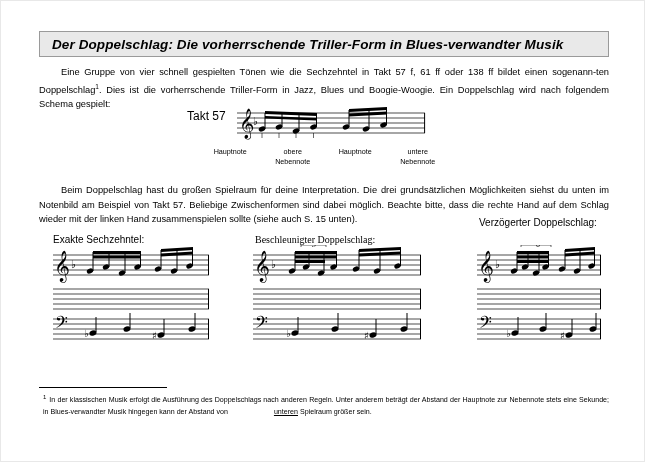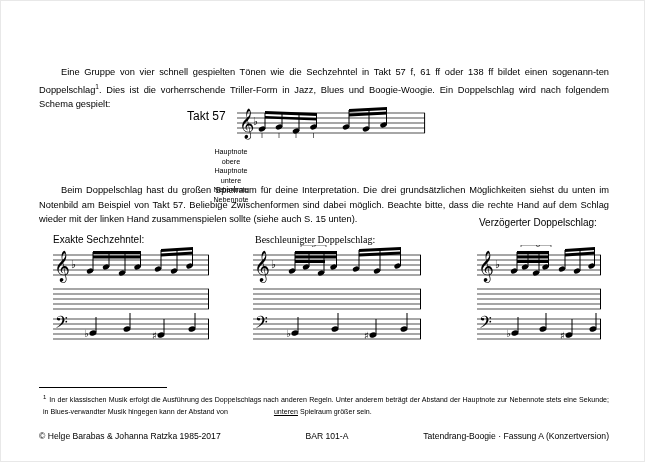--- a/index.html
+++ b/index.html
@@ -79,21 +79,20 @@
     left: 20px;
     top: 40px;
     width: 250px;
     font-size: 7.2px;
     text-align: center;
     line-height: 9.5px;
   }
   .annot-row .cols {
     display: flex;
     justify-content: space-between;
-    flex-direction: column;
   }
   .annot-row .cols span { display: block; width: 64px; }
 
   
   .ex-heading {
     position: absolute;
     font-size: 10px;
     color: #000;
   }
   #exh1 { left: 52px; top: 233px; }
@@ -144,20 +143,23 @@
     font-size: 8.6px;
   }
   .footer .center { margin-left: 10px; }
   svg { display: block; }
 </style>
 </head>
 <body>
 
 <div class="page">
 
+  <div class="title-bar">
+    <span class="title-text">Der Doppelschlag: Die vorherrschende Triller-Form in Blues-verwandter Musik</span>
+  </div>
 
   <div class="para" id="para1">
     <span>Eine Gruppe von vier schnell gespielten Tönen wie die Sechzehntel in Takt 57 f, 61 ff oder 138 ff bildet einen sogenann-ten Doppelschlag</span><sup>1</sup><span>. Dies ist die vorherrschende Triller-Form in Jazz, Blues und Boogie-Woogie. Ein Doppelschlag wird nach folgendem Schema gespielt:</span>
   </div>
 
   <div class="music1">
     <span class="takt-label">Takt 57</span>
     <svg width="270" height="46" viewBox="0 0 270 46">
 
       <g stroke="#000" stroke-width="0.7">
@@ -449,19 +451,14 @@
         <line x1="551.5" y1="74" x2="551.5" y2="94"></line>
       </g>
     </svg>
   </div>
 
   <div class="footnote-rule"></div>
   <div class="footnote">
     <span class="fn-num">1</span><span>In der klassischen Musik erfolgt die Ausführung des Doppelschlags nach anderen Regeln. Unter anderem beträgt der Abstand der Hauptnote zur Nebennote stets eine Sekunde; in Blues-verwandter Musik hingegen kann der Abstand von </span><u>unteren</u><span> Spielraum größer sein.</span>
   </div>
 
-  <div class="footer">
-    <span>© Helge Barabas &amp; Johanna Ratzka 1985-2017</span>
-    <span class="center">BAR 101-A</span>
-    <span>Tatendrang-Boogie · Fassung A (Konzertversion)</span>
-  </div>
 
 </div>
 
 </body></html>

